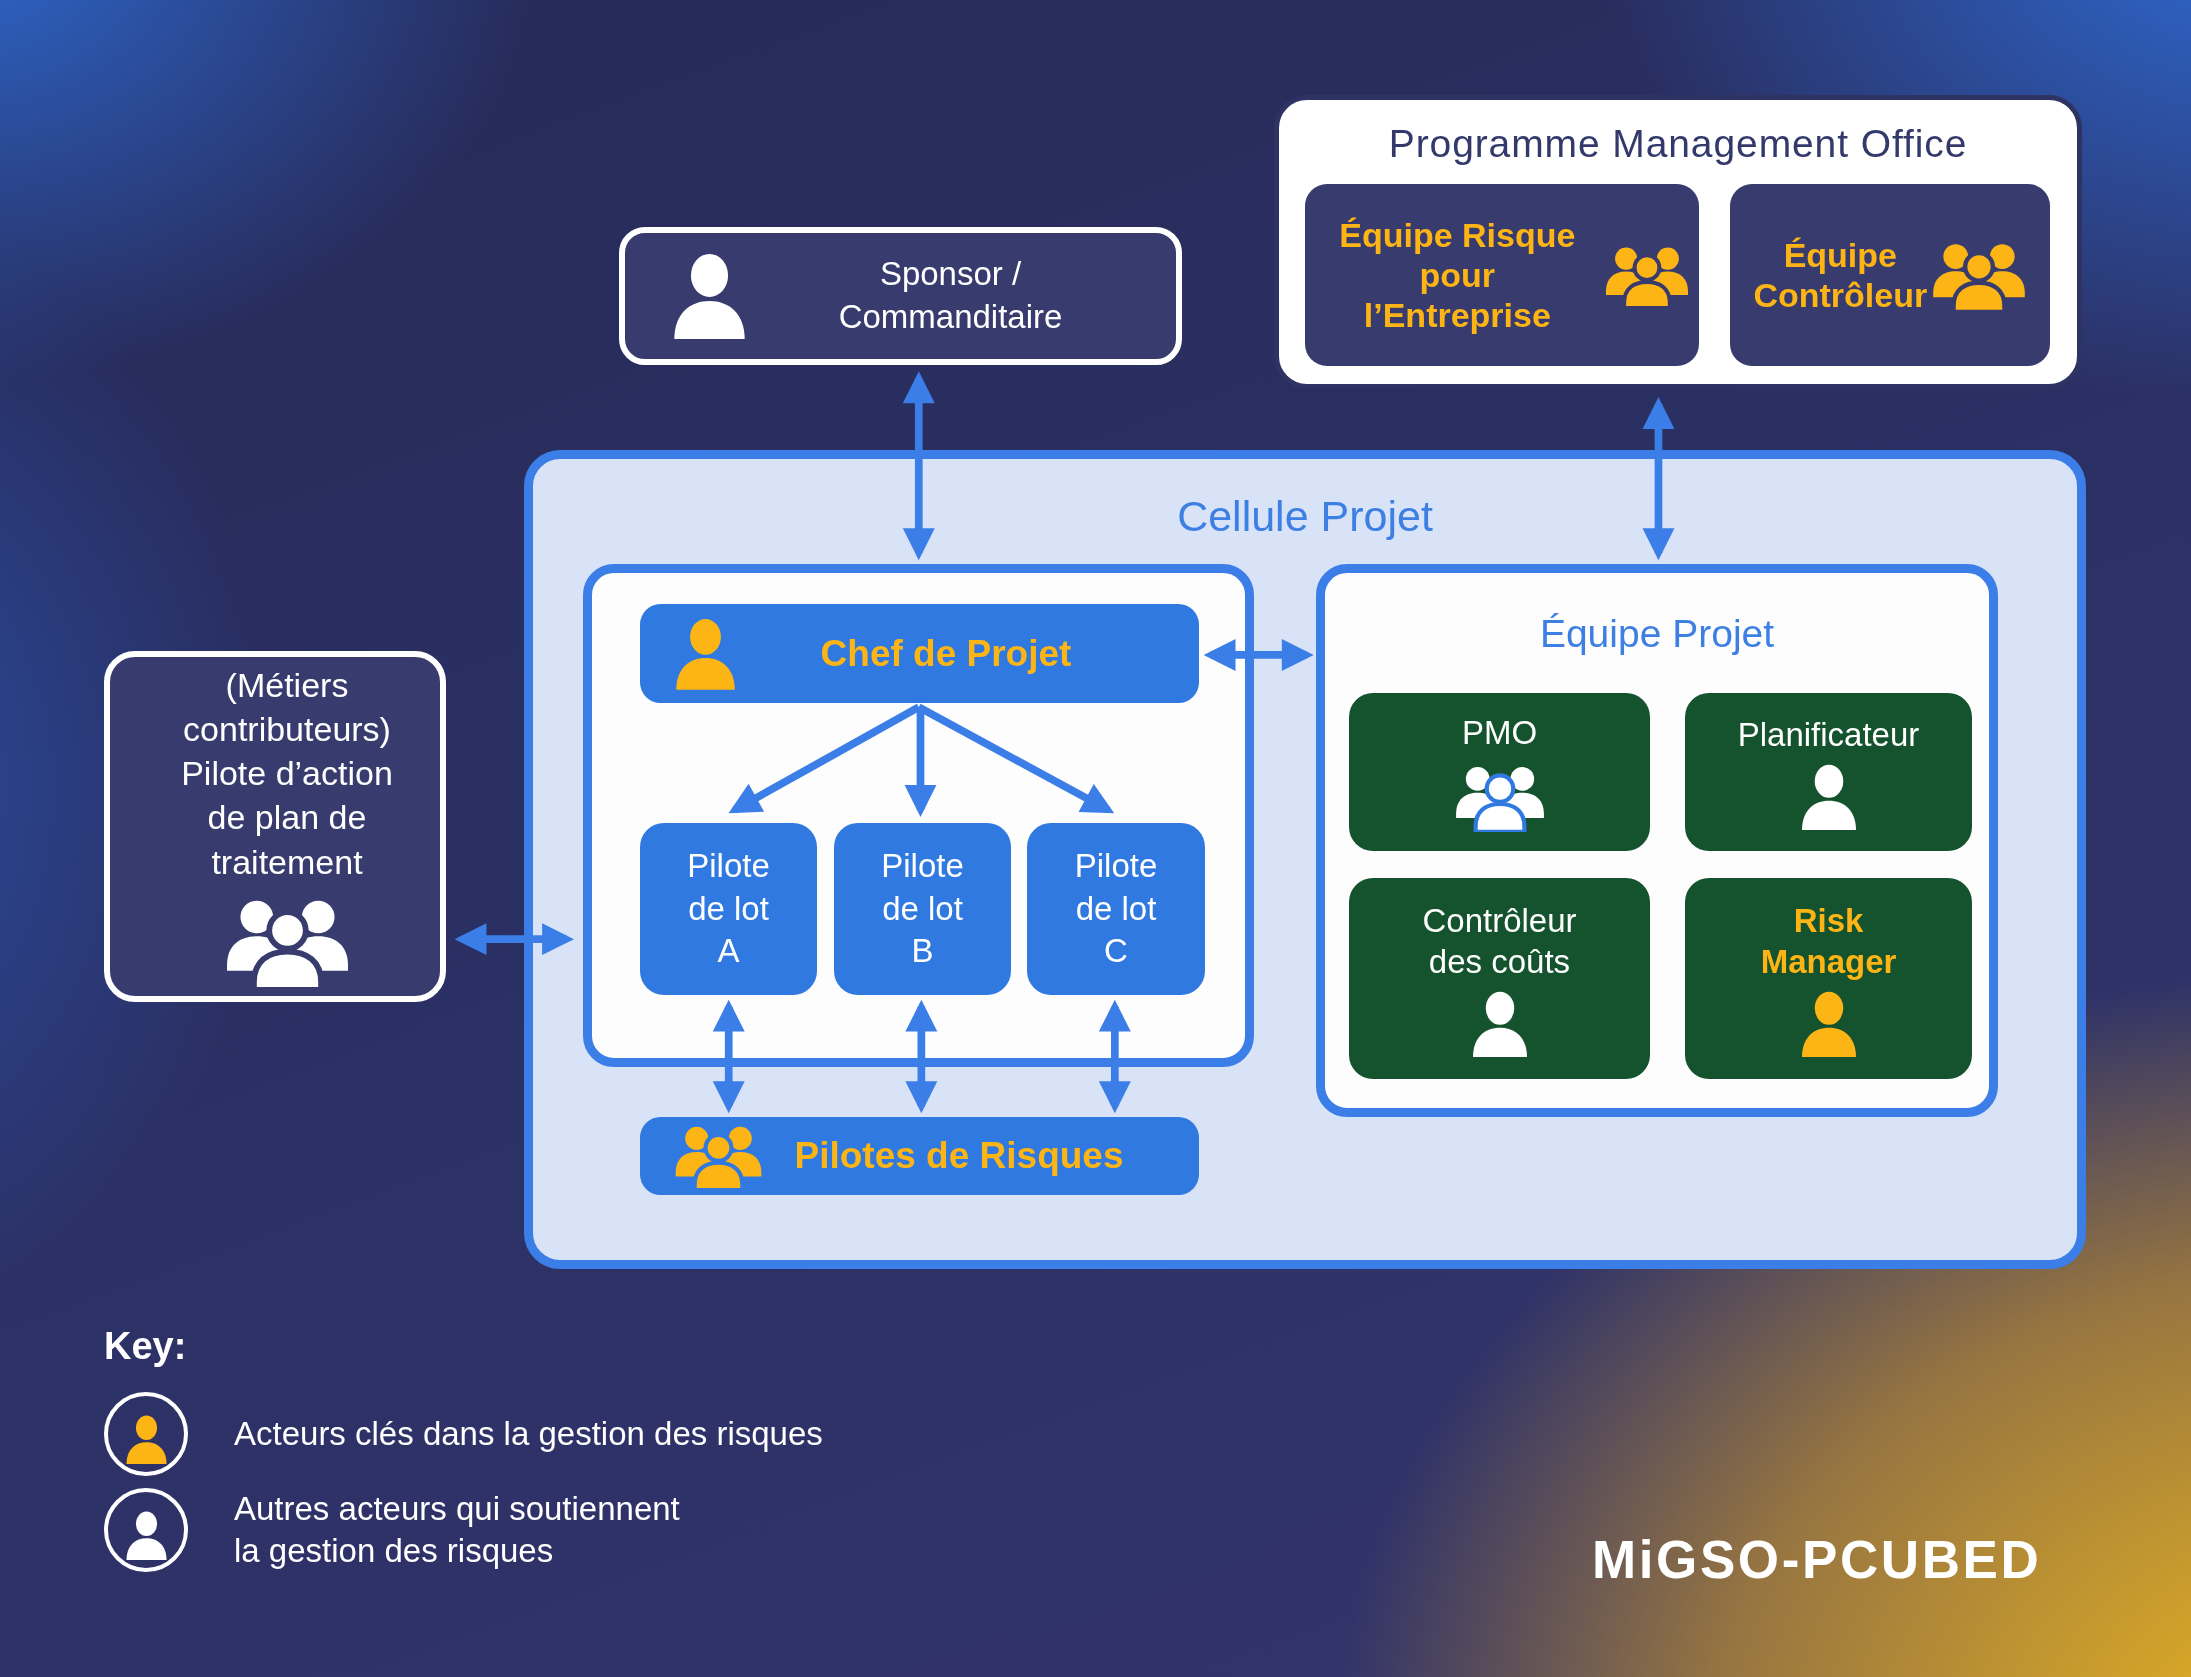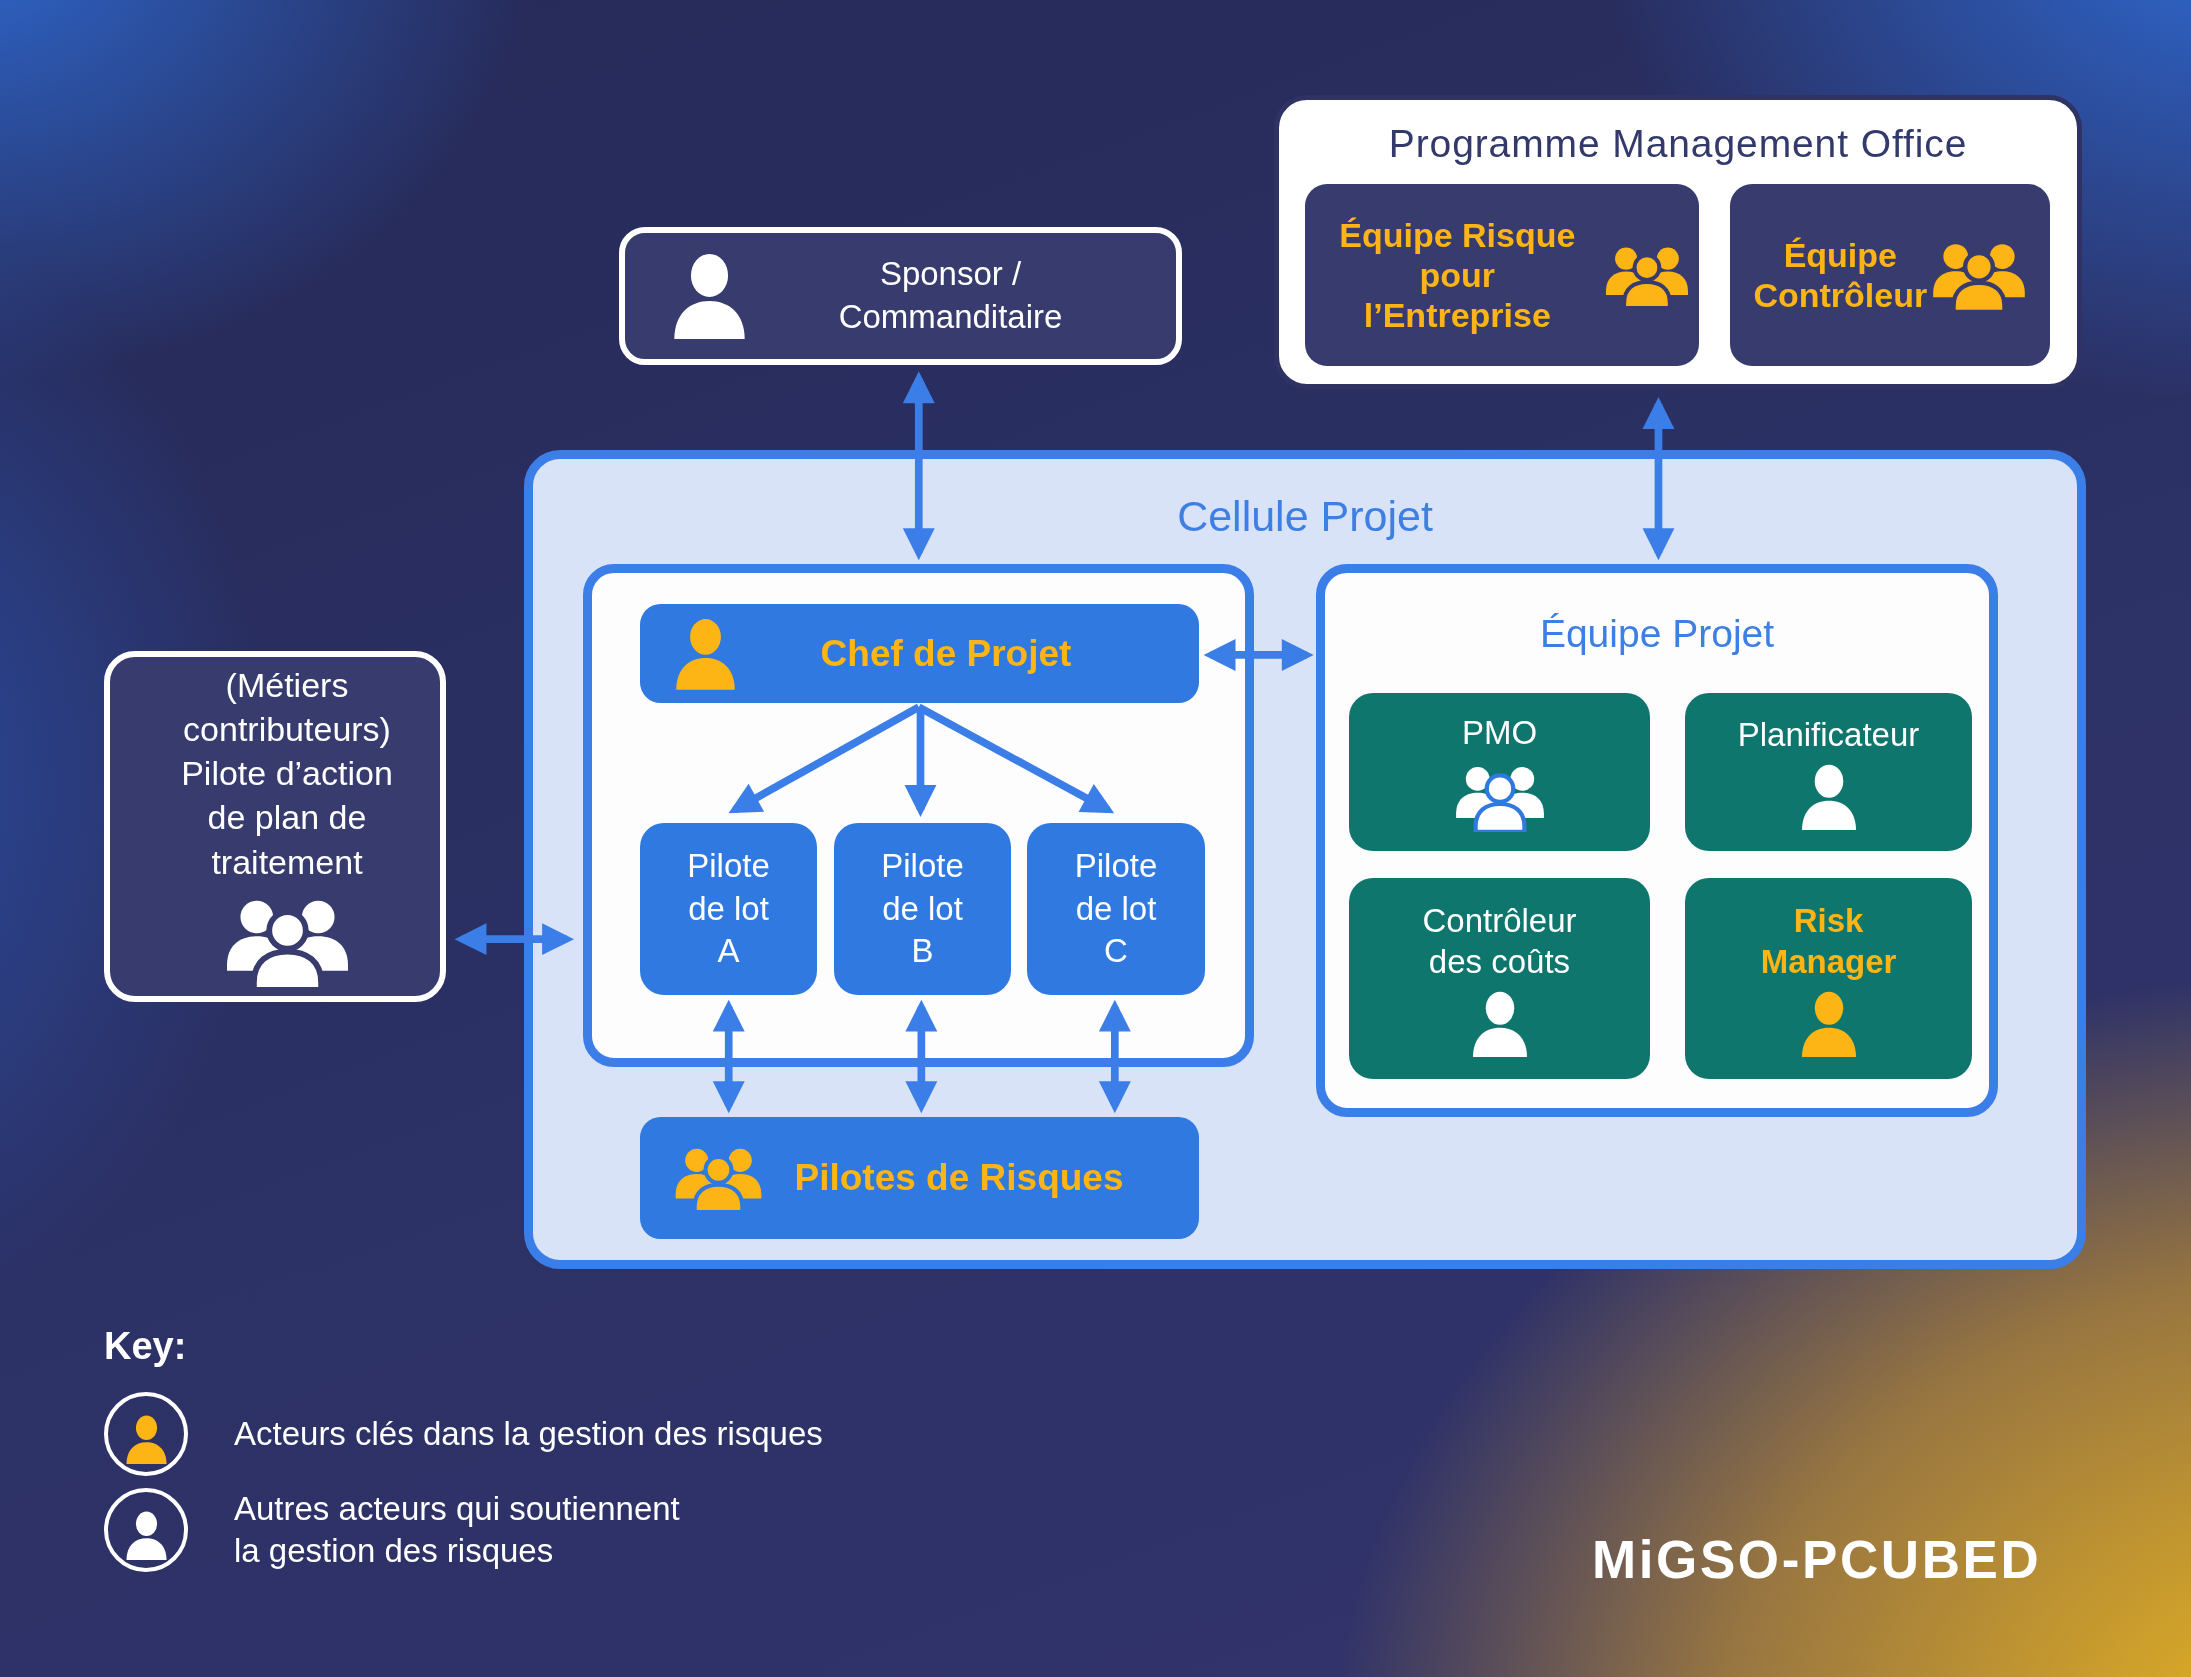--- a/index.html
+++ b/index.html
@@ -44,30 +44,30 @@
 
   .pilote{background:#3079e0;border-radius:24px;color:#ffffff;font-size:33px;line-height:1.3;
     display:flex;align-items:center;justify-content:center;text-align:center;white-space:pre-line;}
   .pilote.a{left:48px;top:250px;width:177px;height:172px;}
   .pilote.b{left:242px;top:250px;width:177px;height:172px;}
   .pilote.c{left:435px;top:250px;width:178px;height:172px;}
 
   .equipe{left:783px;top:105px;width:682px;height:553px;background:#fdfdfe;
     border:9.4px solid #3b7ee8;border-radius:31px;box-sizing:border-box;}
   .equipe-title{position:absolute;left:0;right:0;top:39px;text-align:center;font-size:39px;color:#3d7fe3;}
-  .member{background:#0f766e;border-radius:24px;display:flex;flex-direction:column;align-items:center;
+  .member{background:#14532d;border-radius:24px;display:flex;flex-direction:column;align-items:center;
     justify-content:center;gap:8.6px;box-sizing:border-box;}
   .member-label{color:#ffffff;font-size:33px;line-height:1.25;text-align:center;white-space:pre-line;}
   .member.m-pmo{left:24px;top:120px;width:301px;height:158px;}
   .member.m-plan{left:360px;top:120px;width:287px;height:158px;}
   .member.m-cout{left:24px;top:305px;width:301px;height:201px;}
   .member.m-risk{left:360px;top:305px;width:287px;height:201px;}
   .member.m-risk .member-label{color:#fcb515;font-weight:bold;}
 
-  .risques{left:107px;top:658px;width:559px;height:122px;background:#3079e0;border-radius:20.5px;
+  .risques{left:107px;top:658px;width:559px;height:78px;background:#3079e0;border-radius:20.5px;
     display:flex;align-items:center;}
   .risques-label{flex:1;text-align:center;color:#fcb515;font-weight:bold;font-size:37px;margin-right:45px;}
 
   
   .metiers{left:104px;top:651px;width:342px;height:351px;background:#373b6d;border:6px solid #ffffff;
     border-radius:31px;box-sizing:border-box;display:flex;flex-direction:column;align-items:center;
     justify-content:center;gap:10.3px;padding-left:24px;}
   .metiers-label{color:#ffffff;font-size:34px;line-height:1.3;text-align:center;white-space:pre-line;}
 
   

